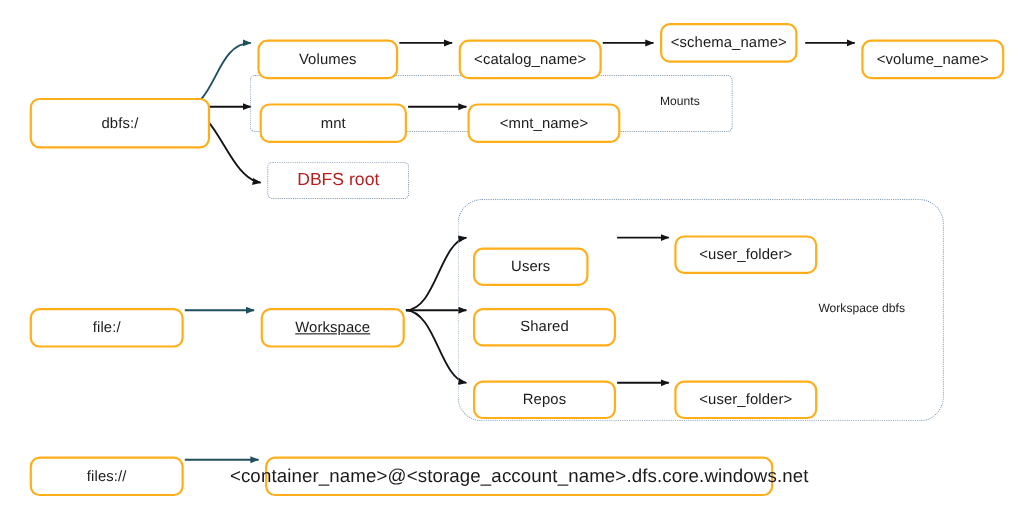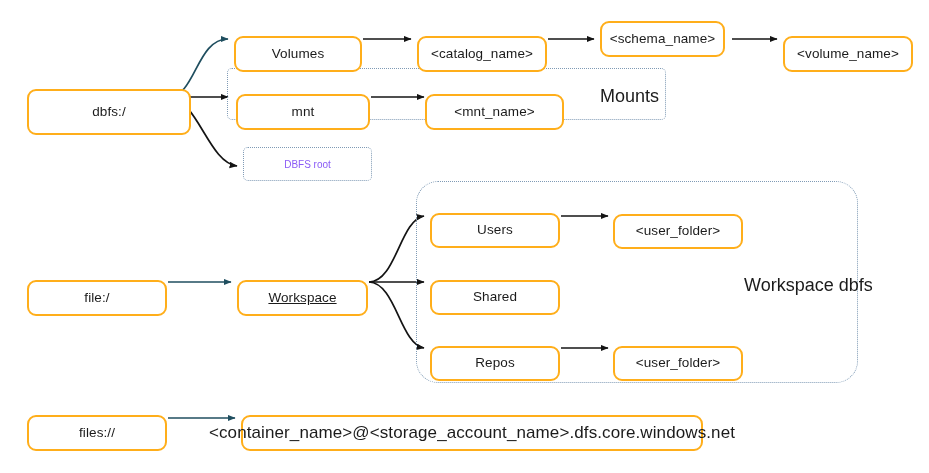--- a/index.html
+++ b/index.html
@@ -52,32 +52,32 @@
     box-sizing: border-box;
     border: 1.6px dotted #7f9ab5;
     background: transparent;
     z-index: 1;
   }
   .group-box.dbfs-root-box {
     border-radius: 5px;
     display: flex;
     align-items: center;
     justify-content: center;
-    font-size: 10px;
-    color: #8b5cf6;
+    font-size: 16px;
+    color: #b91c1c;
   }
   .group-box.mounts-box {
     border-radius: 5px;
   }
   .group-box.workspace-files-box {
     border-radius: 22px;
   }
   .group-label {
     position: absolute;
-    font-size: 18px;
+    font-size: 11px;
     color: #1b1b1b;
     z-index: 2;
     white-space: nowrap;
   }
 </style>
 </head>
 <body>
 
 <div id="diagram-root">
 
@@ -141,21 +141,21 @@
   <div class="node" style="left:783px; top:21px; width:130px; height:36px;">&lt;volume_name&gt;</div>
 
   <div class="node" style="left:236px; top:79px; width:134px; height:36px;">mnt</div>
 
   <div class="node" style="left:425px; top:79px; width:139px; height:36px;">&lt;mnt_name&gt;</div>
 
   <div class="node" style="left:27px; top:265px; width:140px; height:36px;">file:/</div>
 
   <div class="node" style="left:237px; top:265px; width:131px; height:36px;text-decoration:underline;">Workspace</div>
 
-  <div class="node" style="left:430px; top:198px; width:130px; height:35px;">Users</div>
+  <div class="node" style="left:430px; top:210px; width:105px; height:35px;">Users</div>
 
   <div class="node" style="left:613px; top:199px; width:130px; height:35px;">&lt;user_folder&gt;</div>
 
   <div class="node" style="left:430px; top:265px; width:130px; height:35px;">Shared</div>
 
   <div class="node" style="left:430px; top:331px; width:130px; height:35px;">Repos</div>
 
   <div class="node" style="left:613px; top:331px; width:130px; height:35px;">&lt;user_folder&gt;</div>
 
   <div class="node" style="left:27px; top:400px; width:140px; height:36px;">files://</div>

